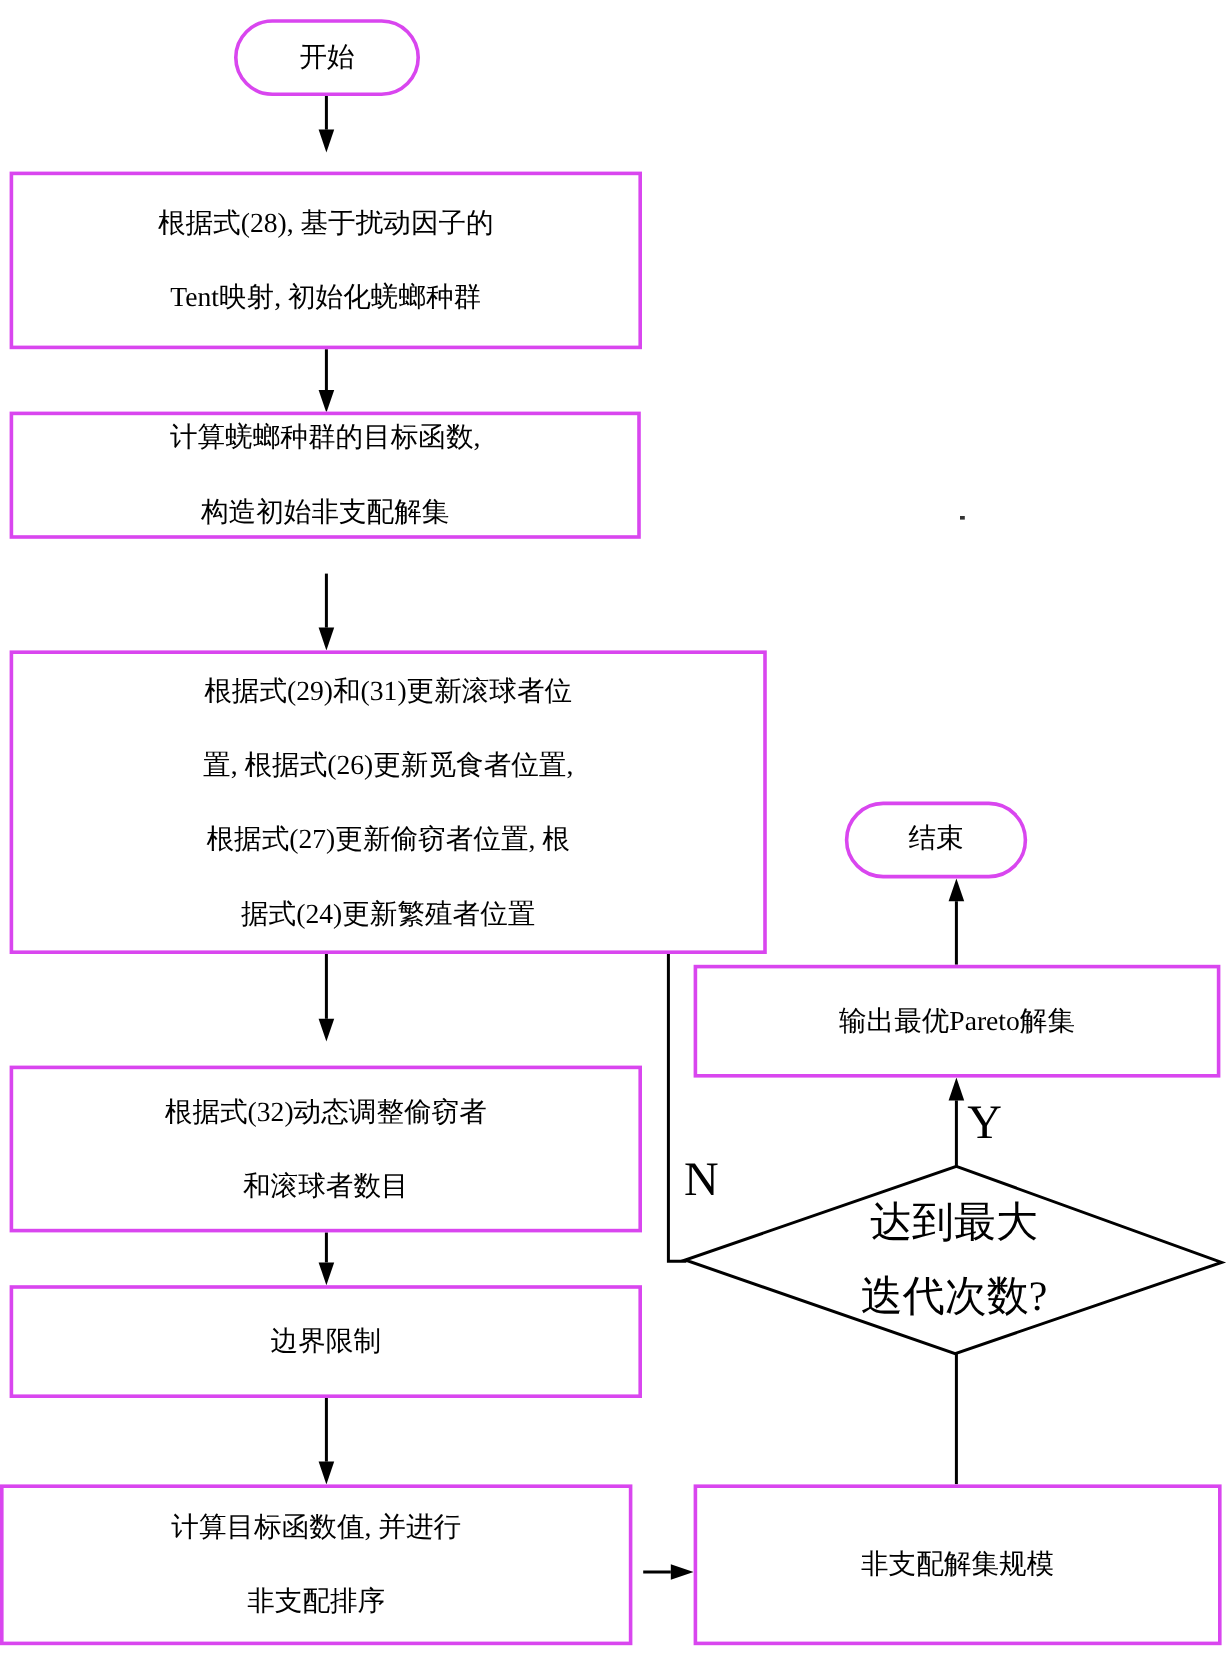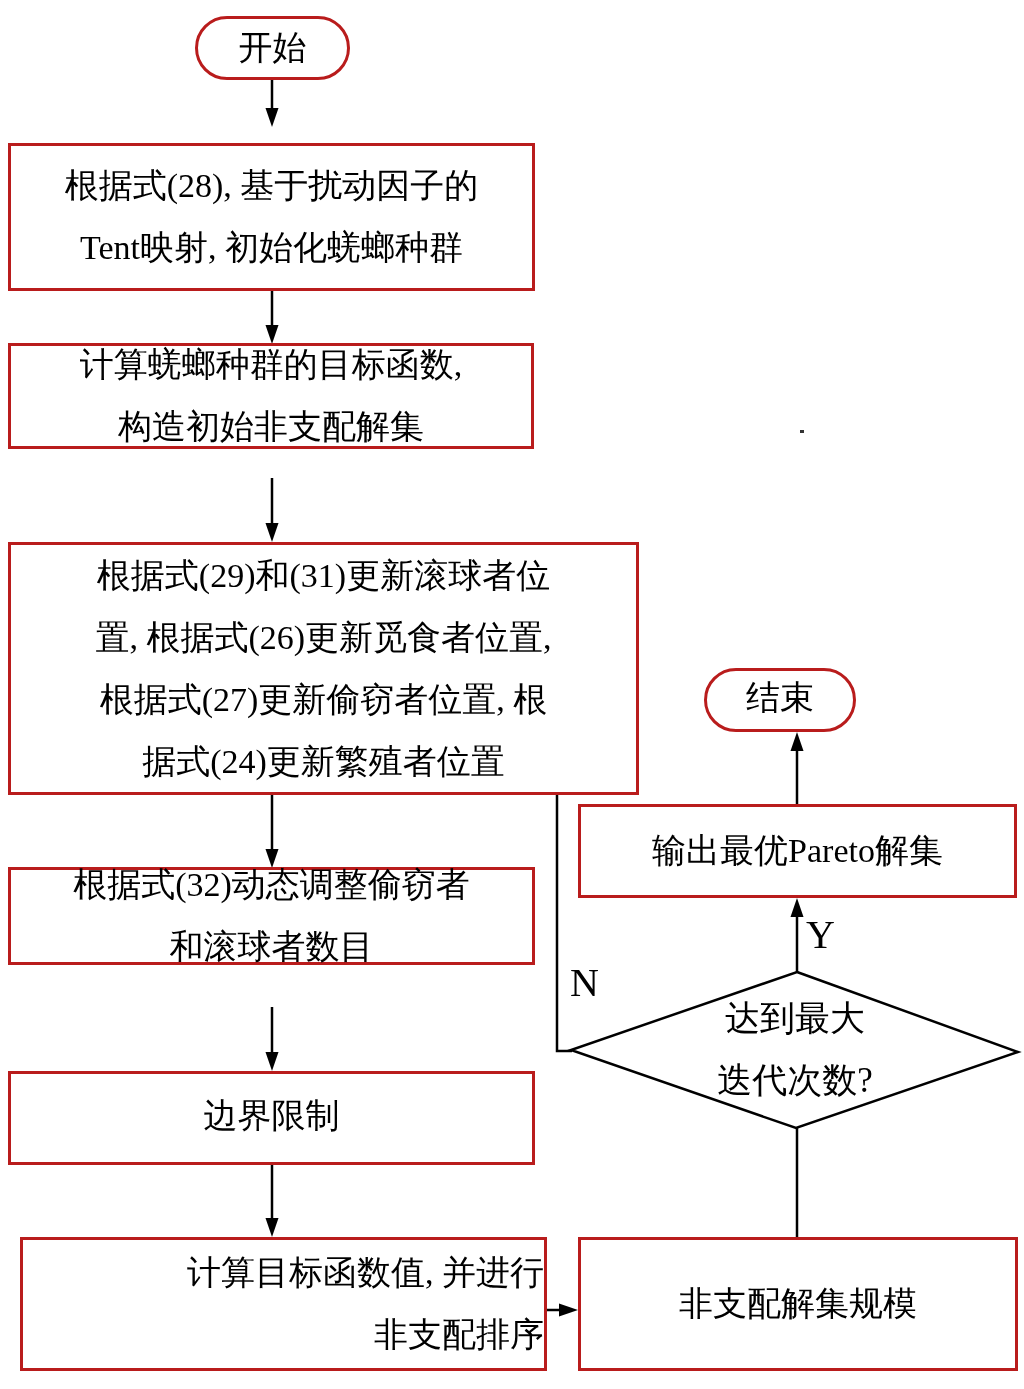--- a/index.html
+++ b/index.html
@@ -4,23 +4,23 @@
 <style>
   html,body { margin:0; padding:0; background:#ffffff; }
   .stage {
     position:relative; width:1024px; height:1389px; background:#ffffff;
     font-family:"Liberation Serif","DejaVu Serif",serif; color:#000;
     overflow:hidden;
   }
   .wires { position:absolute; left:0; top:0; width:1024px; height:1389px; }
   .node {
     position:absolute; box-sizing:border-box; background:#ffffff;
-    border:3px solid #b91c1c;
+    border:3px solid #d946ef;
     display:flex; flex-direction:column; justify-content:center; align-items:center;
-    text-align:center; font-size:34px; line-height:62px;
+    text-align:center; font-size:23px; line-height:62px;
   }
   .node .ln { white-space:nowrap; line-height:62px; }
   .oval { border-radius:32px; }
   .diamond-text {
     position:absolute; box-sizing:border-box; background:transparent; border:none;
     display:flex; flex-direction:column; justify-content:center; align-items:center;
     text-align:right; font-size:35px; line-height:62px;
   }
   .edge-label {
     position:absolute; font-size:40px; line-height:40px; white-space:nowrap;
@@ -77,30 +77,30 @@
     <div class="ln">构造初始非支配解集</div>
   </div>
 
   <div class="node" style="left:8px; top:542px; width:631px; height:253px;">
     <div class="ln">根据式(29)和(31)更新滚球者位</div>
     <div class="ln">置,  根据式(26)更新觅食者位置,</div>
     <div class="ln">根据式(27)更新偷窃者位置, 根</div>
     <div class="ln">据式(24)更新繁殖者位置</div>
   </div>
 
-  <div class="node" style="left:8px; top:867px; width:527px; height:98px;">
+  <div class="node" style="left:8px; top:888px; width:527px; height:139px;">
     <div class="ln">根据式(32)动态调整偷窃者</div>
     <div class="ln">和滚球者数目</div>
   </div>
 
-  <div class="node" style="left:8px; top:1071px; width:527px; height:94px;font-family:Liberation Mono, monospace;">
+  <div class="node" style="left:8px; top:1071px; width:527px; height:94px;">
     <div class="ln">边界限制</div>
   </div>
 
-  <div class="node" style="left:20px; top:1237px; width:527px; height:134px;align-items:flex-end;">
+  <div class="node" style="left:0; top:1237px; width:527px; height:134px;">
     <div class="ln">计算目标函数值, 并进行</div>
     <div class="ln">非支配排序</div>
   </div>
 
   <div class="node" style="left:578px; top:1237px; width:440px; height:134px;">
     <div class="ln">非支配解集规模</div>
   </div>
 
   <div class="diamond-text" style="left:645px; top:985px; width:300px; height:130px;">
     <div class="ln">达到最大</div>

